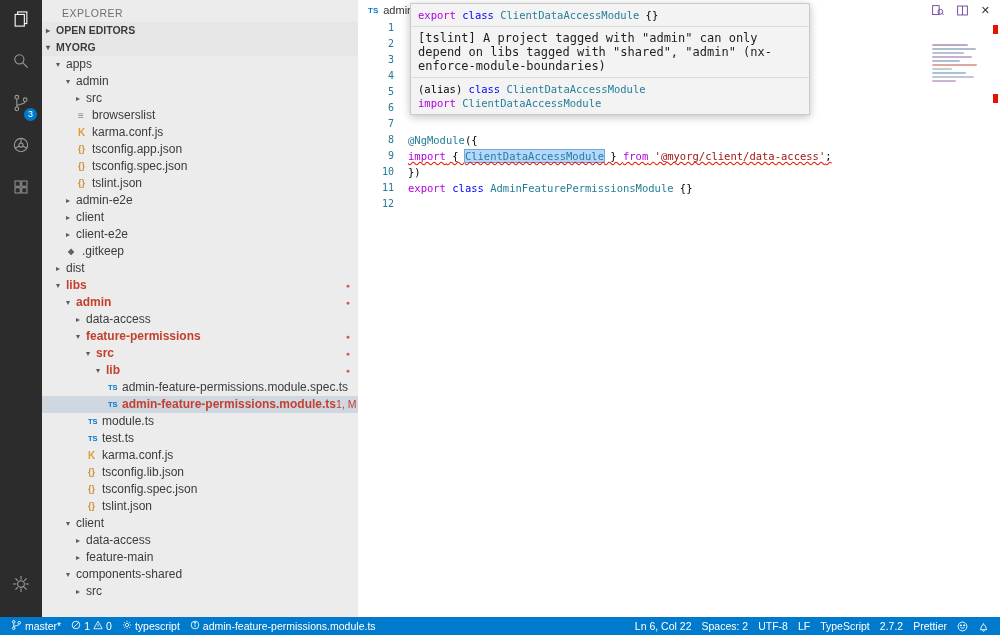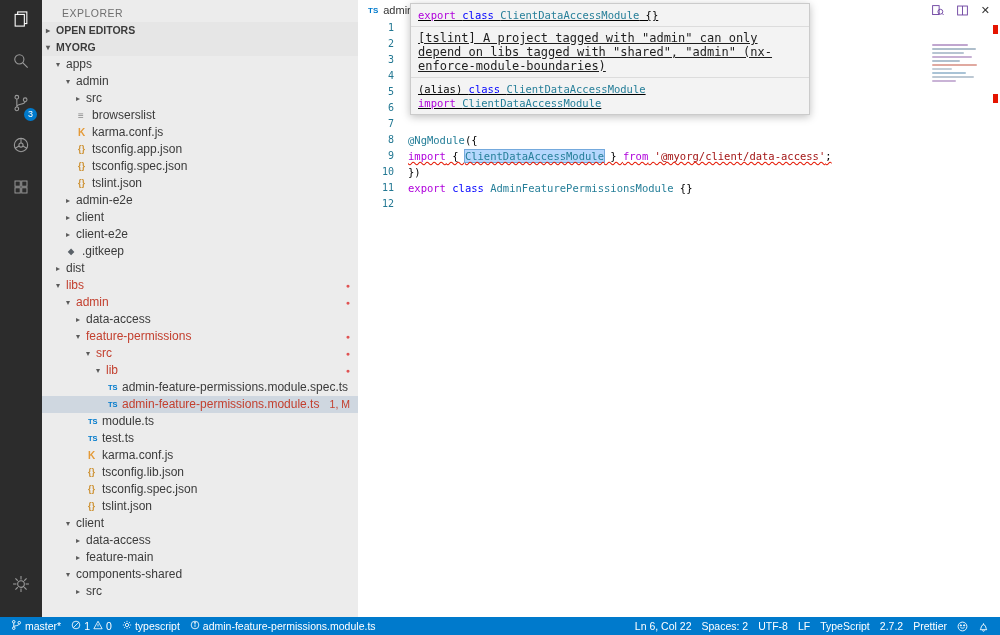--- a/index.html
+++ b/index.html
@@ -36,21 +36,21 @@
   .tree-row { height:17px; line-height:17px; display:flex; align-items:center; white-space:nowrap;
               padding-right:8px; cursor:pointer; }
   .tree-row.selected { background:#cfd7e0; }
   .arrow { width:10px; flex:0 0 10px; font-size:8px; color:#5a5a5a; }
   .ficon { width:14px; flex:0 0 14px; font-weight:bold; }
   .ficon.ts { color:#007acc; font-size:7.5px; }
   .ficon.json { color:#cc8f2e; font-size:9px; }
   .ficon.karma { color:#e49a38; font-size:10px; }
   .ficon.file { color:#8a8a8a; font-size:10px; }
   .ficon.git { color:#5a6168; font-size:8px; }
-  .tree-label.modified { color:#c3402f; }
+  .tree-label.modified { color:#c3402f;font-weight:bold; }
   .spacer { flex:1; }
   .dot { color:#e05252; font-size:7px; }
   .tree-badge { color:#c3402f; font-size:10.5px; }
 
   
   .editor-pane { flex:1; min-width:0; background:#fff; position:relative; display:flex; flex-direction:column; }
   .tabbar { height:20px; flex:0 0 20px; background:#ffffff; display:flex; position:relative; }
   .tab { height:20px; display:flex; align-items:center; gap:5px; padding:0 10px; font-size:11px; color:#333; background:#fff; cursor:pointer; white-space:nowrap; }
   .tab-ts { color:#007acc; font-weight:bold; font-size:8px; }
   .editor-actions { position:absolute; right:10px; top:4px; display:flex; gap:12px; align-items:center; z-index:5; }
@@ -64,21 +64,21 @@
   .code-text { padding-left:14px; white-space:pre; color:#000; }
   .c-kw{color:#af00db}.c-kw2{color:#0000ff}.c-type{color:#267f99}.c-str{color:#a31515}
   .c-prop{color:#001080}.c-deco{color:#267f99}.c-plain{color:#000}
   .squiggle { text-decoration:underline; text-decoration-style:wavy; text-decoration-color:#e51400; text-decoration-skip-ink:none;margin-top:48px; }
   .word-sel { background:#b5d7fd; box-shadow:0 0 0 1px #74a9dd; }
 
   
   .hover-widget { position:absolute; left:52px; top:3px; width:400px; background:#f3f3f3;
                   border:1px solid #cbcbcb; box-shadow:0 2px 8px rgba(0,0,0,.25); z-index:10;
                   font-family:"DejaVu Sans Mono",monospace; font-size:10.5px; }
-  .hover-sec { padding:4px 7px; border-bottom:1px solid #dcdcdc; line-height:14px;text-decoration:underline; }
+  .hover-sec { padding:4px 7px; border-bottom:1px solid #dcdcdc; line-height:14px; }
   .hover-sec:last-child { border-bottom:none; }
   .hover-lint { font-size:12px; color:#1e1e1e; word-wrap:break-word; }
 
   
   .minimap { position:absolute; right:18px; top:22px; width:50px; z-index:4; }
   .mm-row { height:2px; margin:2px 0; border-radius:1px; }
   .ruler-mark { position:absolute; right:2px; width:5px; height:9px; background:#e51400; z-index:4; }
 
   
   .statusbar { height:18px; flex:0 0 18px; background:#007acc; color:#fff; font-size:10.5px;

